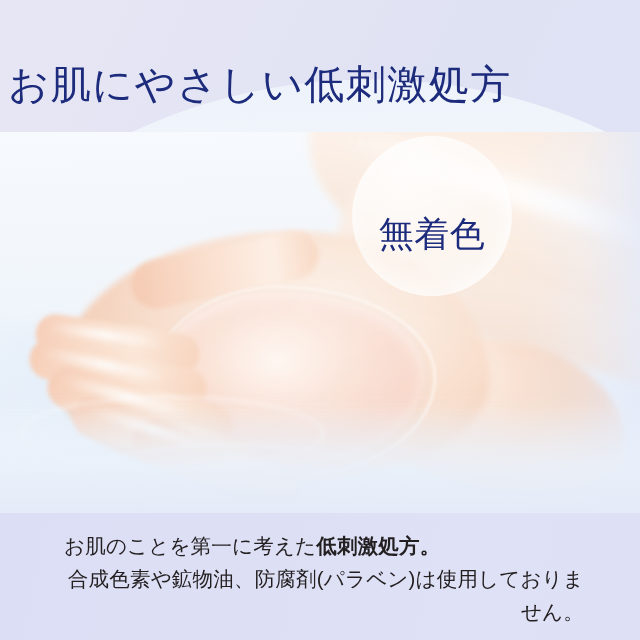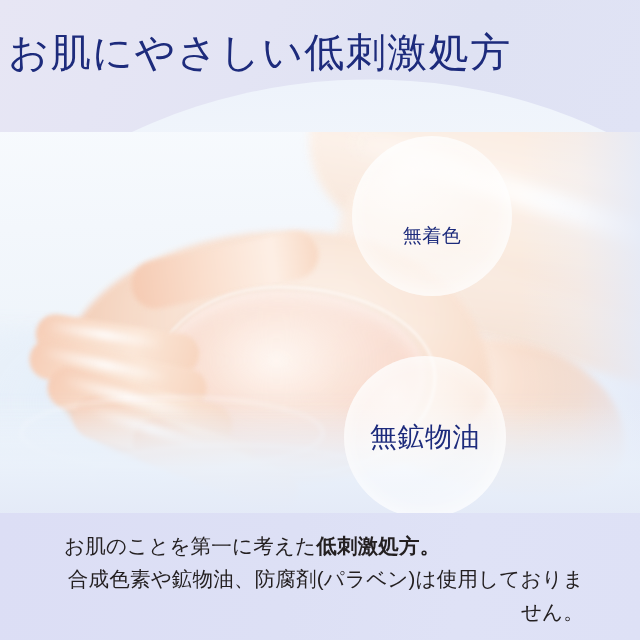--- a/index.html
+++ b/index.html
@@ -36,21 +36,21 @@
     border-radius: 50% 50% 0 0 / 100% 100% 0 0;
     background: linear-gradient(180deg, #eef3fb 0%, #f4f8fc 40%, #f7fafd 100%);
     transform: rotate(-3.2deg);
   }
   .title {
     position: absolute;
     left: 0; top: 0;
     width: 520px;
     height: 104px;
     display: flex;
-    align-items: center;
+    align-items: flex-end;
     justify-content: center;
     z-index: 3;
   }
   .title-text {
     font-family: "DejaVu Serif", "Liberation Serif", serif;
     font-size: 40px;
     letter-spacing: 1.5px;
     color: #1d2b7c;
     white-space: nowrap;
     line-height: 1;
@@ -235,21 +235,21 @@
        rgba(255,255,255,.50) 72%, rgba(255,255,255,.62) 100%);
     box-shadow: inset 0 0 22px rgba(255,255,255,.65);
   }
   .bubble-label {
     font-family: "DejaVu Serif", "Liberation Serif", serif;
     color: #1d2b7c;
     line-height: 1.3;
     letter-spacing: .5px;
   }
   #bubble-1 { left: 352px; top: 136px; width: 160px; height: 160px; }
-  #bubble-1 .bubble-label { font-size: 19px; margin-top: 38px; }
+  #bubble-1 .bubble-label { font-size: 35px; margin-top: 38px; }
   #bubble-2 { left: 452px; top: 245px; width: 154px; height: 154px; }
   #bubble-2 .bubble-label { font-size: 23px; }
   #bubble-3 { left: 344px; top: 356px; width: 162px; height: 162px; }
   #bubble-3 .bubble-label { font-size: 27px; }
 
   
   .footer {
     position: absolute;
     left: 0; top: 513px;
     width: 640px;
@@ -315,23 +315,20 @@
     <div class="title">
       <span class="title-text">お肌にやさしい低刺激処方</span>
     </div>
   </div>
 
   <div class="bubble" id="bubble-1">
     <span class="bubble-label">無着色</span>
   </div>
 
 
-  <div class="bubble" id="bubble-3">
-    <span class="bubble-label">無鉱物油</span>
-  </div>
 
   <div class="footer">
     <div class="footer-body">
       <div class="footer-line"><span>お肌のことを第一に考えた</span><span class="bold">低刺激処方。</span></div>
       <div class="footer-line wrap">合成色素や鉱物油、防腐剤(パラベン)は使用しておりません。</div>
     </div>
   </div>
 
 </div>
 

